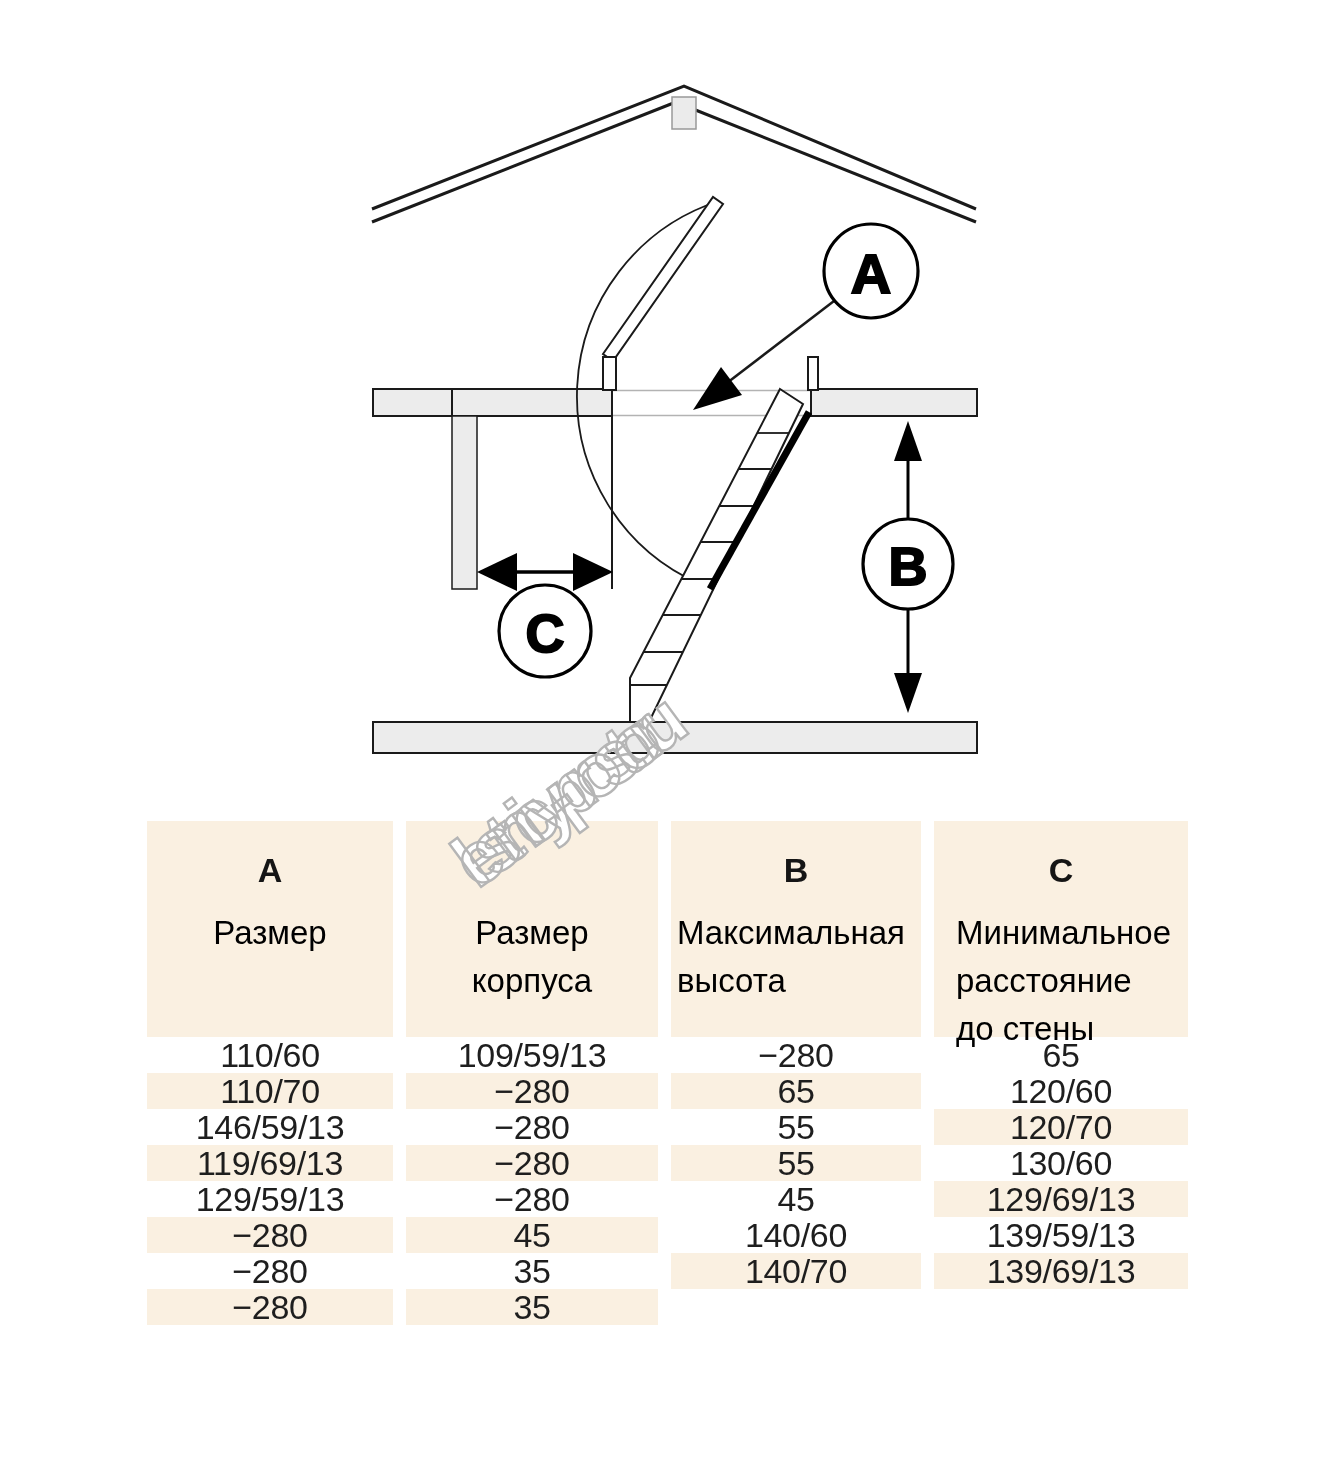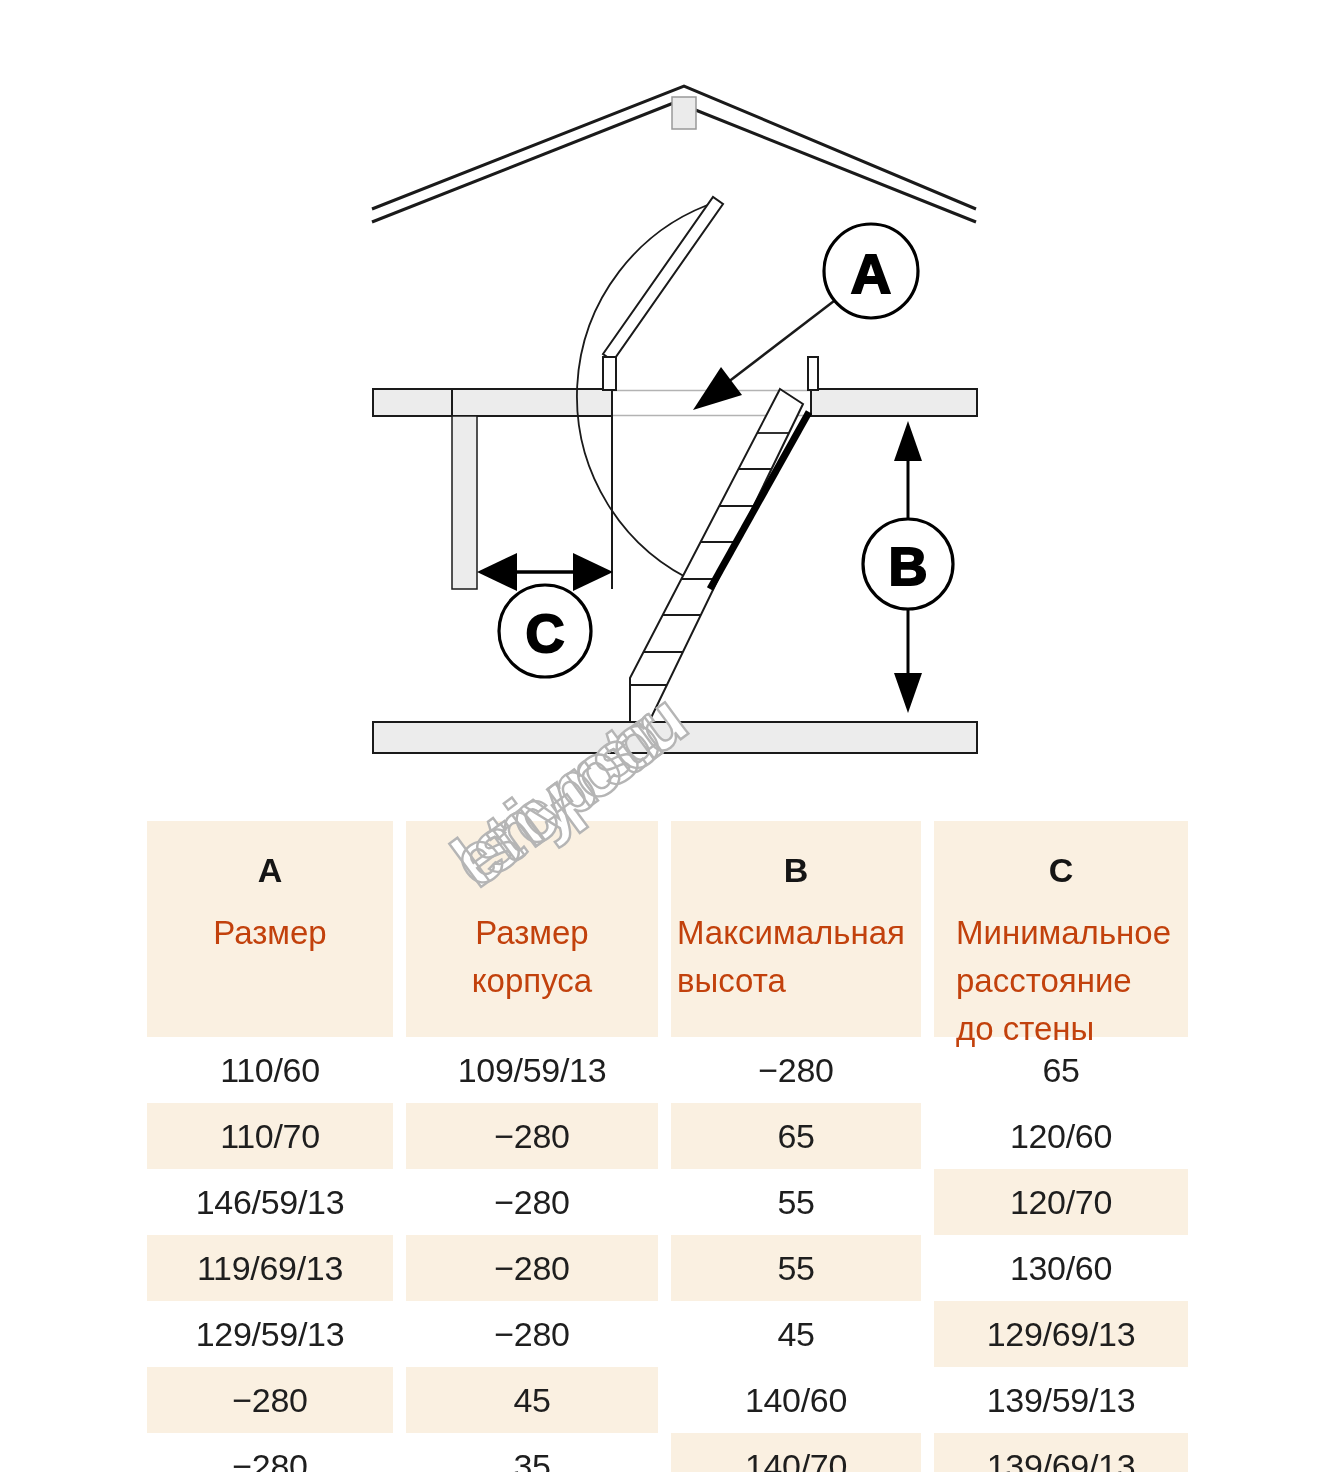--- a/index.html
+++ b/index.html
@@ -5,25 +5,25 @@
   html,body{margin:0;padding:0;background:#fff;}
   #page{position:relative;width:1334px;height:1472px;background:#fff;overflow:hidden;
         font-family:"Liberation Sans","DejaVu Sans",sans-serif;}
   #diagram{position:absolute;left:0;top:0;}
   #wm{position:absolute;left:0;top:0;pointer-events:none;z-index:30;}
   #spec-table{position:absolute;left:147px;top:821px;width:1045px;z-index:10;
               display:grid;grid-template-columns:246px 252px 250px 254px;column-gap:13px;}
   .hdr{height:216px;box-sizing:border-box;padding-top:30px;}
   .cream{background:#faf0e1;}
   .hdr-letter{height:38px;line-height:38px;text-align:center;font-size:34px;font-weight:bold;color:#151515;margin-bottom:20px;}
-  .hdr-lines{font-size:33px;line-height:48px;color:#c2410c;}
+  .hdr-lines{font-size:33px;line-height:48px;color:#000000;}
   .hdr.c1 .hdr-lines,.hdr.c2 .hdr-lines{text-align:center;}
   .hdr.c3 .hdr-lines{text-align:left;padding-left:6px;}
   .hdr.c4 .hdr-lines{text-align:left;padding-left:22px;}
-  .cell{height:66px;display:flex;align-items:center;justify-content:center;
+  .cell{height:36px;display:flex;align-items:center;justify-content:center;
         font-size:34px;color:#1e1e1e;letter-spacing:-0.3px;}
 </style>
 </head>
 <body>
 
 <div id="page">
 
   <svg id="diagram" width="1334" height="800" viewBox="0 0 1334 800">
 
     <path d="M372,209 L684,86 L976,209" fill="none" stroke="#1a1a1a" stroke-width="3"></path>

